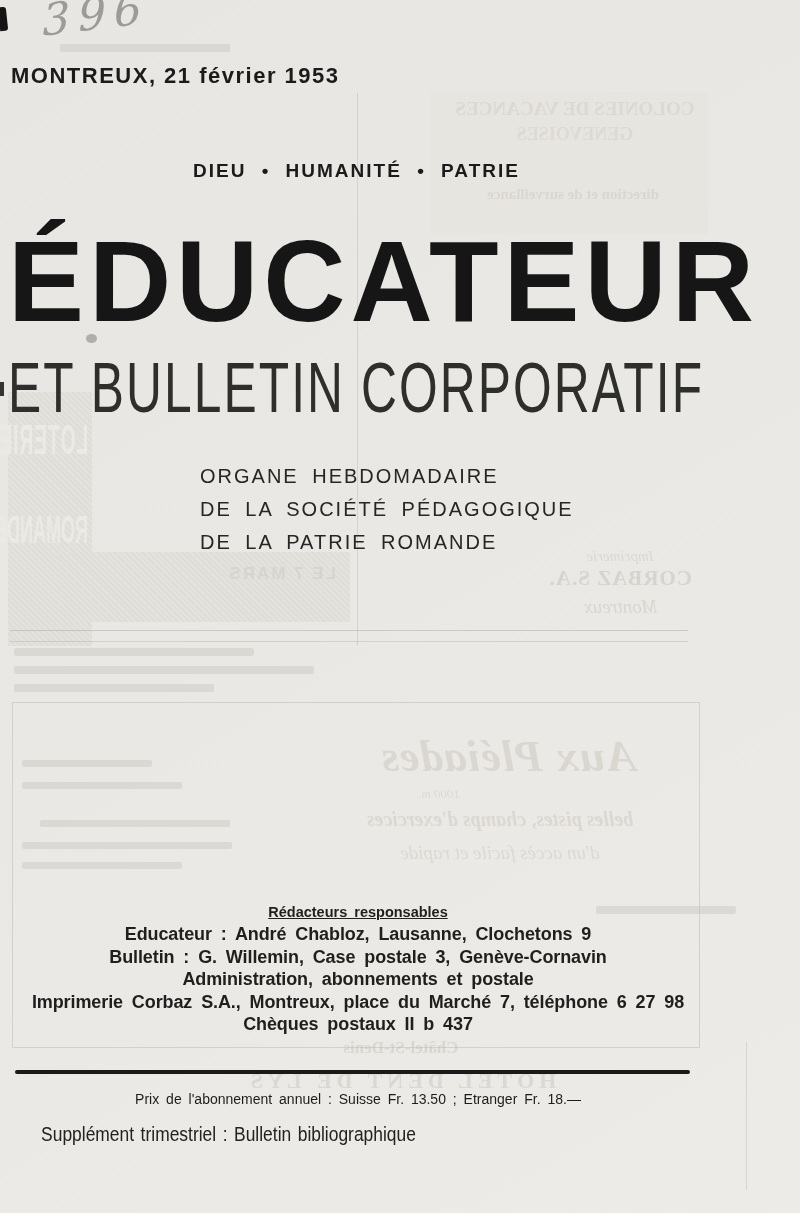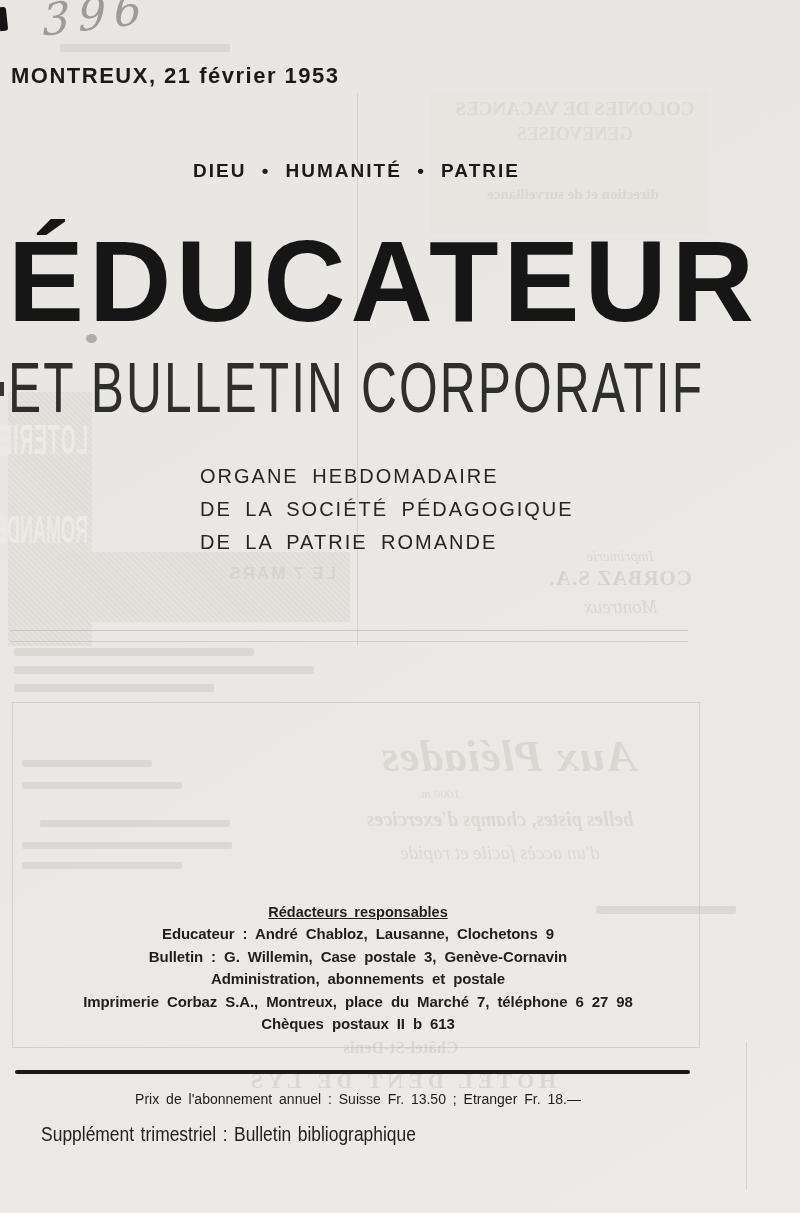--- a/index.html
+++ b/index.html
@@ -68,21 +68,21 @@
   .subtitle{
     position:absolute;left:8px;top:352px;
     font-size:71px;font-weight:400;line-height:1;
     letter-spacing:3px;white-space:nowrap;color:#2e2e2c;
     transform:scaleX(.70);transform-origin:left top;
   }
   .organ{position:absolute;left:200px;top:460px;font-weight:normal;color:#262624;}
   .organ div{font-size:20px;letter-spacing:2px;word-spacing:6px;line-height:33px;white-space:pre;}
   .imprint{position:absolute;left:8px;top:901px;width:700px;text-align:center;font-weight:bold;color:#1f1f1d;}
   .imprint .head{font-size:14.5px;line-height:22px;word-spacing:3px;text-decoration:underline;}
-  .imprint .line{font-size:15px;line-height:22.5px;word-spacing:4px;letter-spacing:-.1px;}
+  .imprint .line{font-size:18px;line-height:22.5px;word-spacing:4px;letter-spacing:-.1px;}
   .rule{position:absolute;left:15px;top:1070px;width:675px;height:4px;background:#1a1a1a;border-radius:2px;}
   .price{position:absolute;left:8px;top:1091px;width:700px;text-align:center;font-size:14px;font-weight:normal;word-spacing:3px;color:#1d1d1b;}
   .supplement{position:absolute;left:8px;top:1122px;width:690px;text-align:left;font-size:20.5px;word-spacing:2px;color:#222220;}
   .supplement span{display:inline-block;transform:scaleX(.85);transform-origin:center;white-space:nowrap;}
 </style>
 </head>
 <body>
 
 <div class="page">
 
@@ -141,20 +141,20 @@
     <div>DE LA SOCIÉTÉ PÉDAGOGIQUE</div>
     <div>DE LA PATRIE ROMANDE</div>
   </div>
 
   <div class="imprint">
     <div class="head">Rédacteurs responsables</div>
     <div class="line">Educateur : André Chabloz, Lausanne, Clochetons 9</div>
     <div class="line">Bulletin : G. Willemin, Case postale 3, Genève-Cornavin</div>
     <div class="line">Administration, abonnements et postale</div>
     <div class="line">Imprimerie Corbaz S.A., Montreux, place du Marché 7, téléphone 6 27 98</div>
-    <div class="line">Chèques postaux II b 613</div>
+    <div class="line">Chèques postaux II b 437</div>
   </div>
 
   <div class="rule"></div>
   <div class="price">Prix de l'abonnement annuel : Suisse Fr. 13.50 ; Etranger Fr. 18.—</div>
   <div class="supplement"><span>Supplément trimestriel : Bulletin bibliographique</span></div>
 
 </div>
 
 </body></html>

